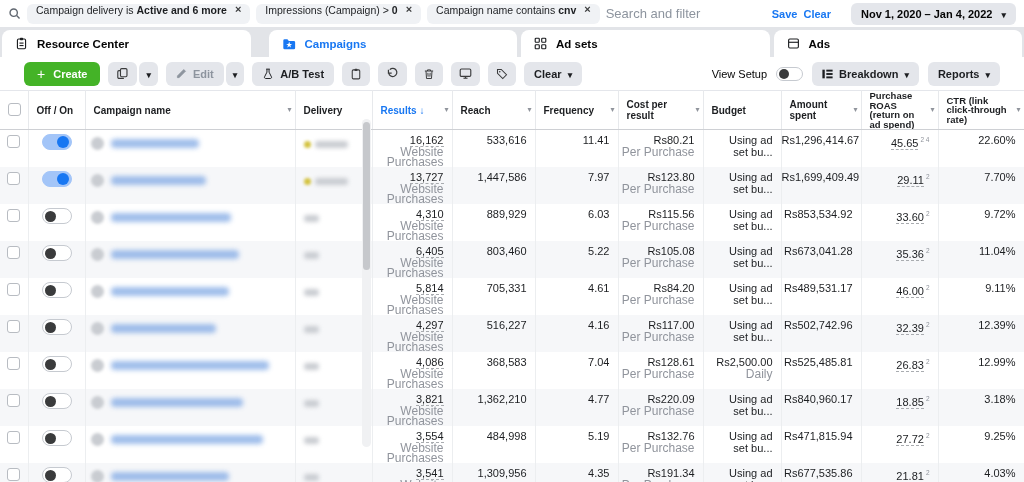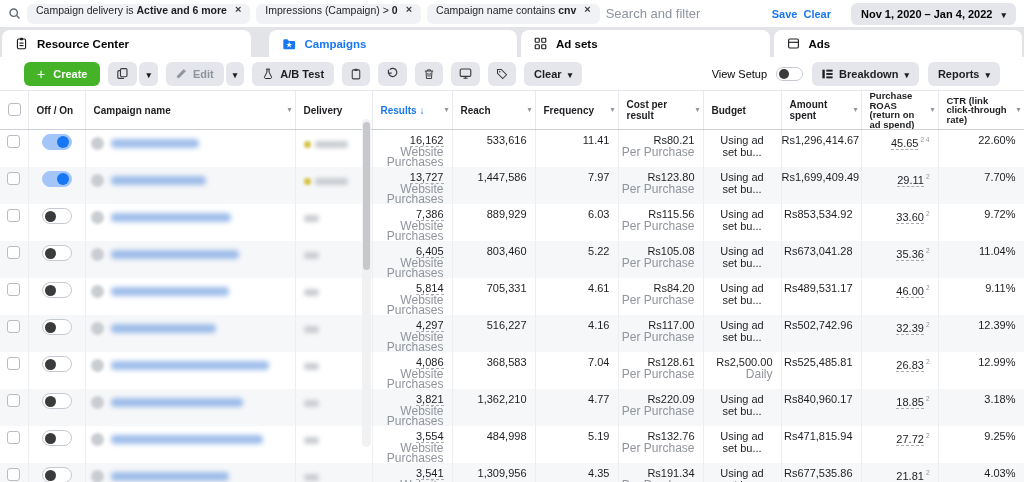--- a/index.html
+++ b/index.html
@@ -73,21 +73,21 @@
   .c-name { padding-left:5px; }
   .c-name .inner { display:flex; align-items:center; gap:7px; height:18px; }
   .avatar { width:13px; height:13px; border-radius:50%; background:#c9ccd1; filter:blur(1.5px); flex:0 0 auto; }
   .nbar { height:9px; border-radius:4px; background:#88aee6; opacity:.8; filter:blur(2.5px); cursor:pointer; }
   .c-del { padding-left:8px; }
   .delred { display:inline-flex; align-items:center; gap:4px; }
   .delred .dot { display:none; width:7px; height:7px; border-radius:50%; background:#d3c23e; filter:blur(1.5px); }
   .delred.active .dot { display:inline-block; }
   .dbar { display:inline-block; width:15px; height:7px; border-radius:3px; background:#c9ccd1; filter:blur(2px); }
   .delred.active .dbar { width:33px; }
-  .c-budget.no-sub { text-align:center; padding-left:8px; }
+  .c-budget.no-sub { text-align:right; padding-left:8px; }
 
   
   .vscroll { position:absolute; left:362px; top:119px; width:9px; height:328px; background:#f0f1f3; border-radius:5px; }
   .vscroll .thumb { position:absolute; left:1px; top:3px; width:7px; height:148px; background:#c6c8cc; border-radius:4px; cursor:grab; }
 
   svg { display:block; }
 </style>
 </head>
 <body>
 
@@ -391,21 +391,21 @@
         <span class="nbar" style="width: 120px;"></span>
       </div>
     </td>
     <td class="c-del">
       <span class="delred">
 
         <span class="dbar"></span>
       </span>
     </td>
     <td class="c-num">
-      <div class="v"><span class="lnk">7,386</span></div>
+      <div class="v"><span class="lnk">4,310</span></div>
       <div class="sub">Website Purchases</div>
     </td>
     <td class="c-num">
             <div class="v">889,929</div>
           </td>
     <td class="c-num">
             <div class="v">6.03</div>
           </td>
     <td class="c-num">
       <div class="v">Rs115.56</div>

